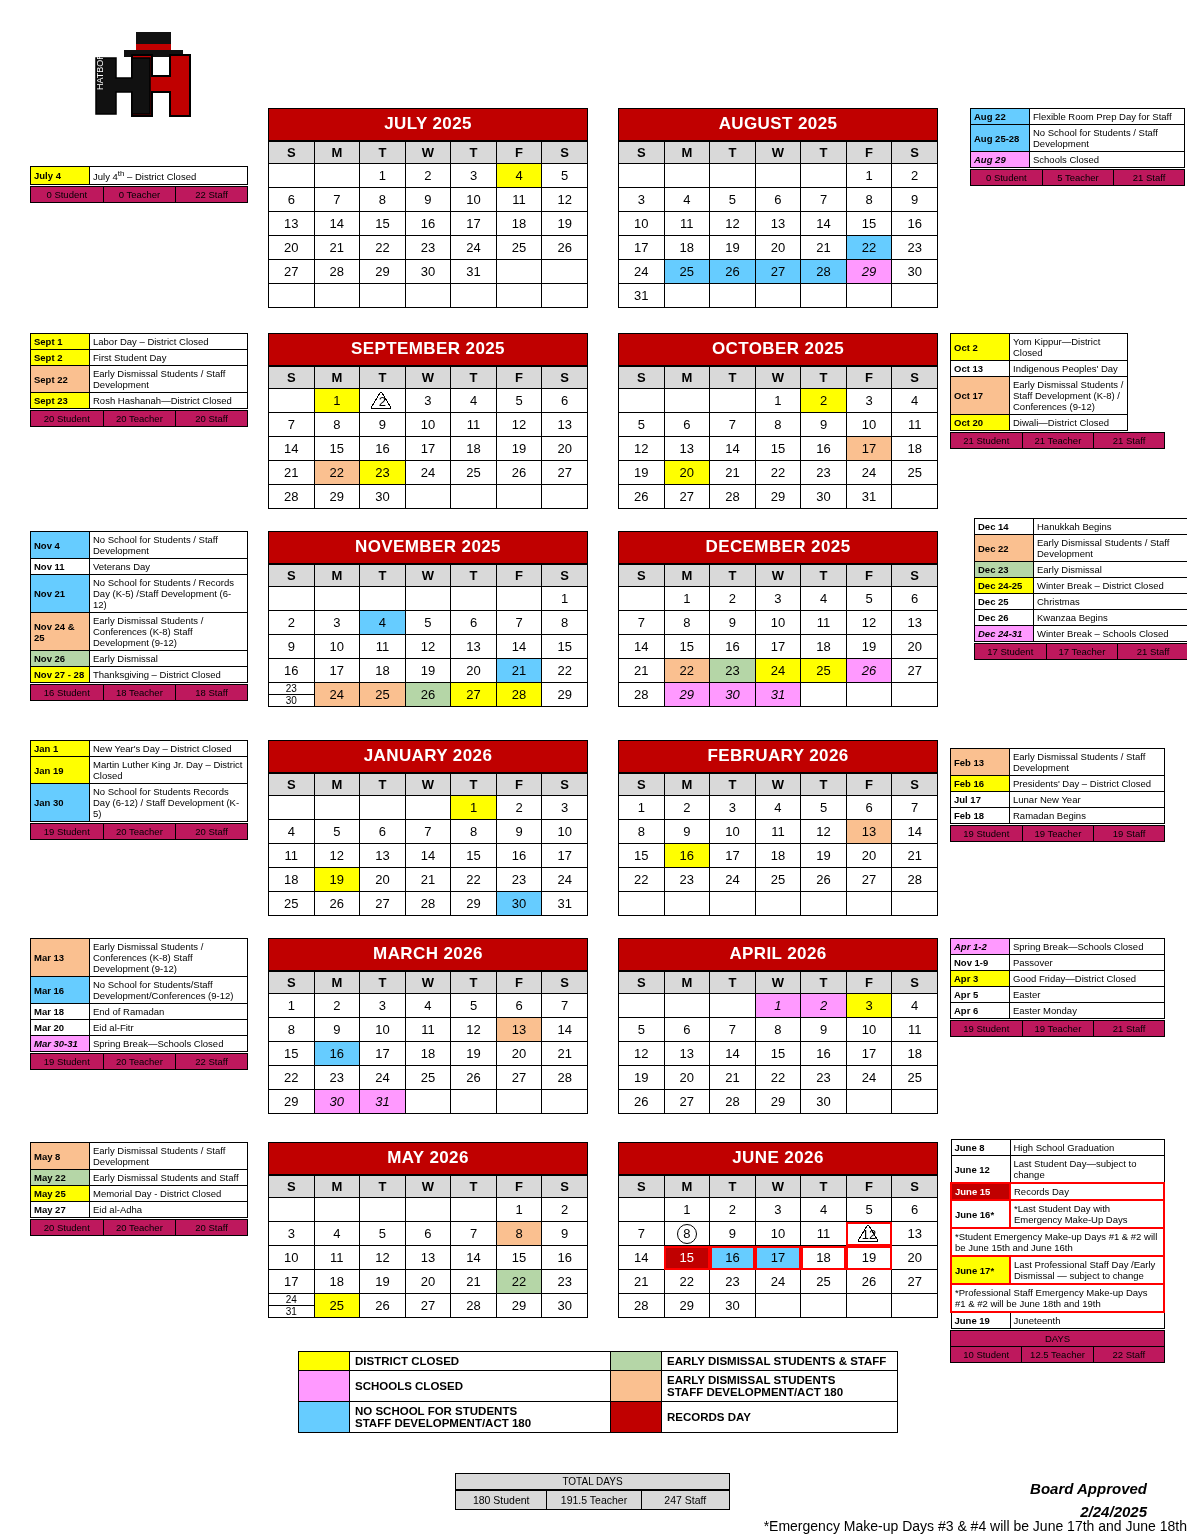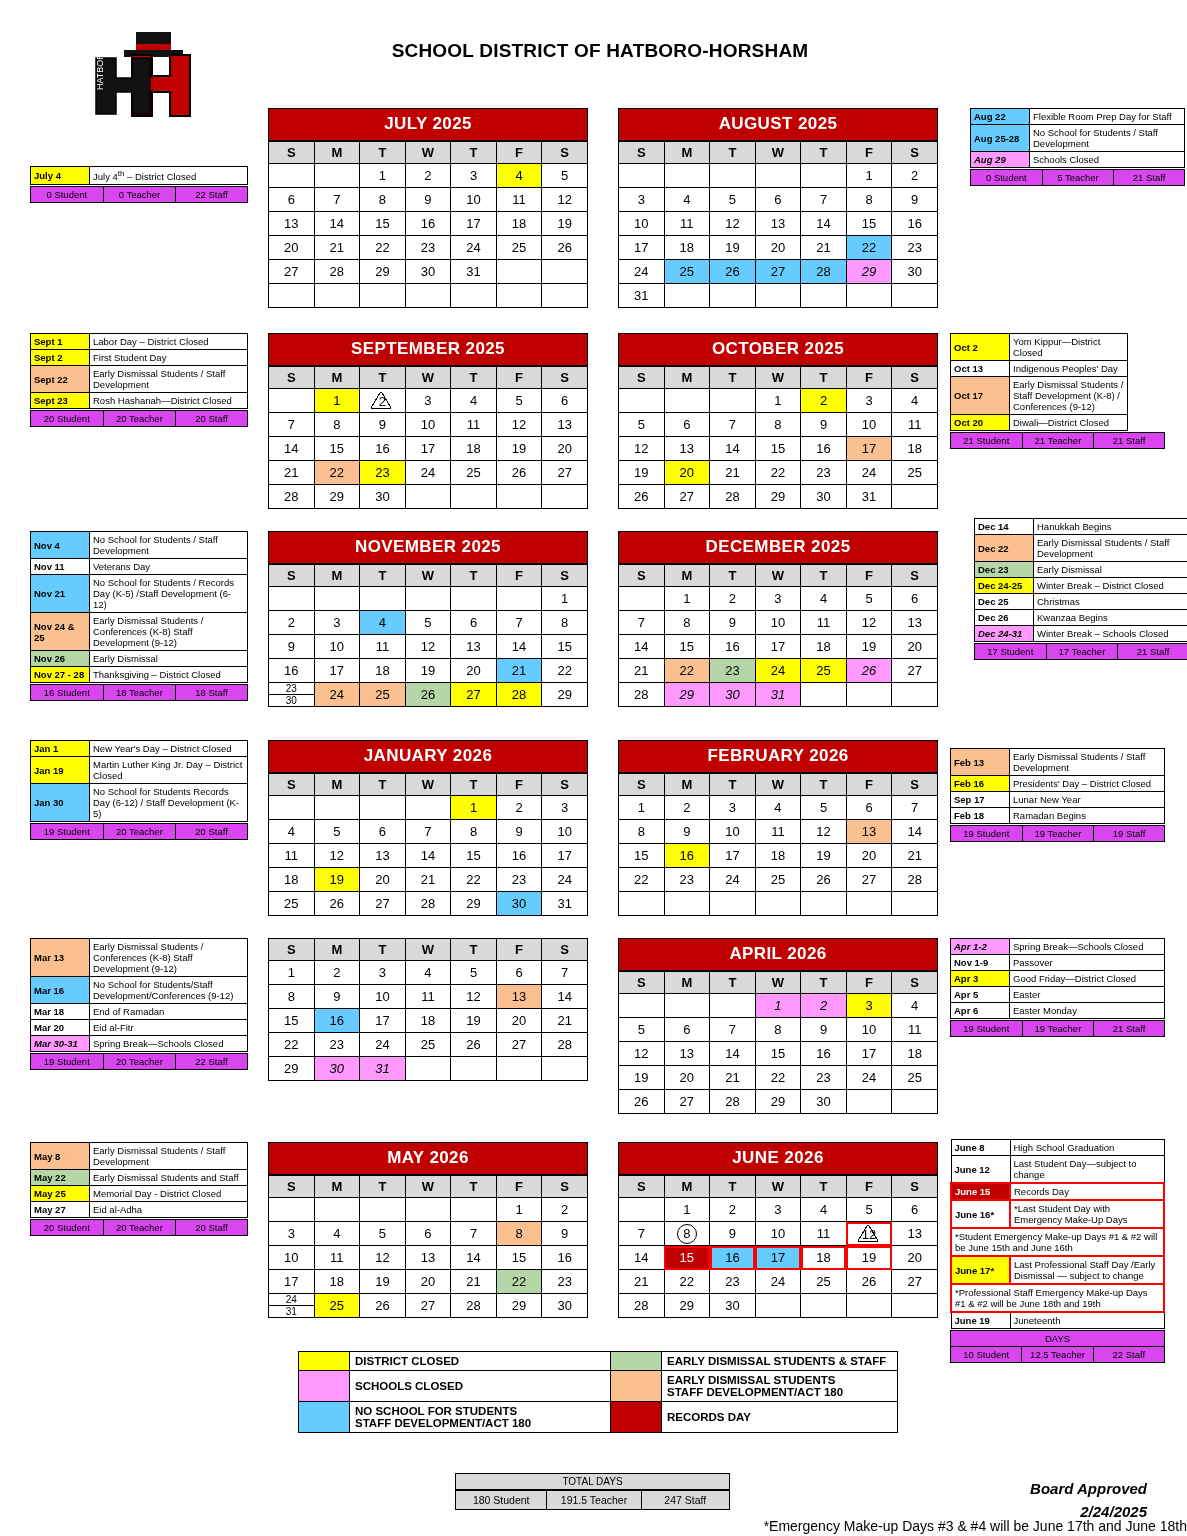--- a/index.html
+++ b/index.html
@@ -70,21 +70,21 @@
 
   
   table.notes{border-collapse:collapse;table-layout:fixed;}
   table.notes td{
     border:1px solid #000;font-size:9.5px;padding:2px 3px;vertical-align:middle;
   }
   table.notes td.k{font-weight:bold;width:52px;font-size:9.5px;}
   table.notes td.v{font-weight:normal;}
   table.days{border-collapse:collapse;table-layout:fixed;margin-top:1px;}
   table.days td{
-    border:1px solid #000;background:#d946ef;font-size:9.5px;
+    border:1px solid #000;background:#be185d;font-size:9.5px;
     text-align:center;padding:2px 0;
   }
   .panelL{position:absolute;width:218px;}
   .panelR{position:absolute;width:215px;}
 
   
   #legend{position:absolute;left:298px;top:1351px;width:600px;}
   table.lg{border-collapse:collapse;table-layout:fixed;}
   table.lg td{border:1px solid #000;font-size:11.5px;font-weight:bold;padding:3px 5px;}
   table.lg td.sw{width:50px;padding:0;}
@@ -120,21 +120,20 @@
       </g>
 
       <g>
         <path d="M62 27 L82 27 L82 48 L100 48 L100 27 L120 27 L120 88 L100 88 L100 64 L82 64 L82 88 L62 88 Z" fill="#c00000" stroke="#000" stroke-width="2"></path>
         <path d="M26 30 L46 30 L46 50 L62 50 L62 30 L80 30 L80 86 L62 86 L62 64 L46 64 L46 86 L26 86 Z" fill="#111" stroke="#000" stroke-width="1.5"></path>
         <text x="33" y="62" font-size="9" fill="#fff" font-family="Liberation Sans, sans-serif" transform="rotate(-90 33 62)">HATBORO</text>
       </g>
     </svg>
   </div>
   <div id="title">
-    <div class="l1">SCHOOL DISTRICT OF HATBORO-HORSHAM</div>
   </div>
 </div>
 
 <div class="month" id="m0" style="left:268px;top:108px;">
   <div class="mtitle">JULY 2025</div>
   <table class="cal">
       <thead>
         <tr>
     <th>S</th>
     <th>M</th>
@@ -658,20 +657,21 @@
           <td></td>
           <td></td>
           <td></td>
           <td></td>
         </tr>
   </tbody>
     </table>
 </div>
 
 <div class="month" id="m8" style="left:268px;top:938px;">
+  <div class="mtitle">MARCH 2026</div>
   <table class="cal">
       <thead>
         <tr>
     <th>S</th>
           <th>M</th>
           <th>T</th>
           <th>W</th>
           <th>T</th>
           <th>F</th>
           <th>S</th>
@@ -1219,21 +1219,21 @@
       <tbody>
     <tr>
           <td class="k o">Feb 13</td>
           <td class="v">Early Dismissal Students / Staff Development</td>
         </tr>
     <tr>
           <td class="k y">Feb 16</td>
           <td class="v">Presidents' Day – District Closed</td>
         </tr>
     <tr>
-          <td class="k">Sep 17</td>
+          <td class="k">Jul 17</td>
           <td class="v">Lunar New Year</td>
         </tr>
     <tr>
           <td class="k">Feb 18</td>
           <td class="v">Ramadan Begins</td>
         </tr>
   </tbody>
     </table>
   <table class="days" style="width:215px;">
       <tbody>

